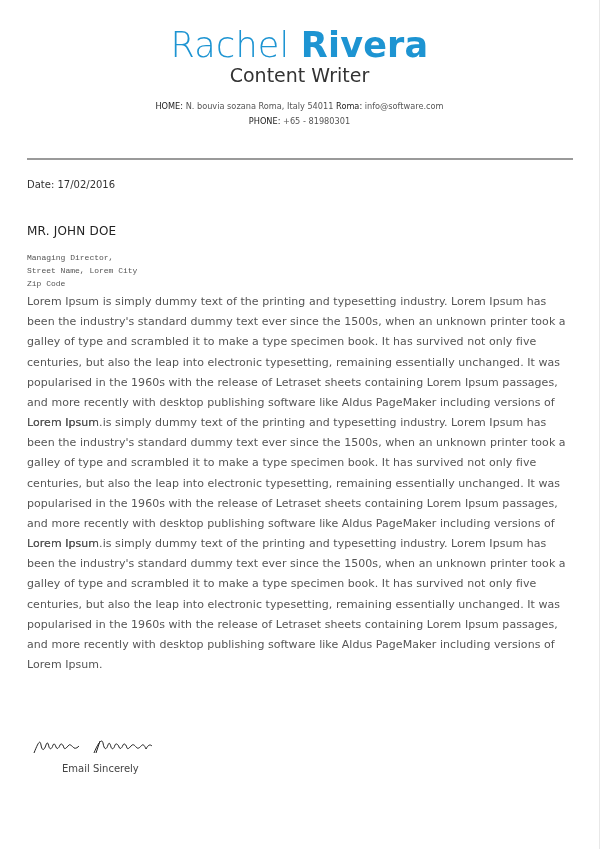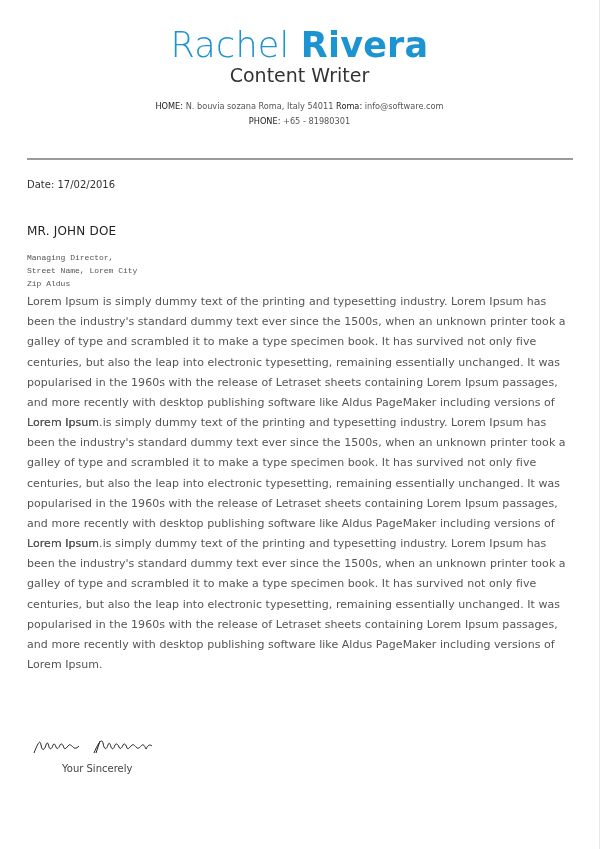--- a/index.html
+++ b/index.html
@@ -65,27 +65,27 @@
 </div>
 
 <div class="rule"></div>
 
 <div class="date">Date: 17/02/2016</div>
 
 <div class="recipient">
   <div class="rname">MR. JOHN DOE</div>
   <div class="rl">Managing Director,</div>
   <div class="rl">Street Name, Lorem City</div>
-  <div class="rl">Zip Aldus</div>
+  <div class="rl">Zip Code</div>
 </div>
 
 <div class="para p1">Lorem Ipsum is simply dummy text of the printing and typesetting industry. Lorem Ipsum has been the industry's standard dummy text ever since the 1500s, when an unknown printer took a galley of type and scrambled it to make a type specimen book. It has survived not only five centuries, but also the leap into electronic typesetting, remaining essentially unchanged. It was popularised in the 1960s with the release of Letraset sheets containing Lorem Ipsum passages, and more recently with desktop publishing software like Aldus PageMaker including versions of Lorem Ipsum.</div>
 <div class="para p2">Lorem Ipsum is simply dummy text of the printing and typesetting industry. Lorem Ipsum has been the industry's standard dummy text ever since the 1500s, when an unknown printer took a galley of type and scrambled it to make a type specimen book. It has survived not only five centuries, but also the leap into electronic typesetting, remaining essentially unchanged. It was popularised in the 1960s with the release of Letraset sheets containing Lorem Ipsum passages, and more recently with desktop publishing software like Aldus PageMaker including versions of Lorem Ipsum.</div>
 <div class="para p3">Lorem Ipsum is simply dummy text of the printing and typesetting industry. Lorem Ipsum has been the industry's standard dummy text ever since the 1500s, when an unknown printer took a galley of type and scrambled it to make a type specimen book. It has survived not only five centuries, but also the leap into electronic typesetting, remaining essentially unchanged. It was popularised in the 1960s with the release of Letraset sheets containing Lorem Ipsum passages, and more recently with desktop publishing software like Aldus PageMaker including versions of Lorem Ipsum.</div>
 
 <div class="sig">
   <svg width="135" height="26" viewBox="0 0 135 26">
     <path d="M2 20 C6 10, 8 6, 9 12 C10 18, 12 18, 14 12 C15 9, 16 9, 17 14 C18 17, 20 16, 21 12 C22 10, 23 11, 24 14 C25 17, 27 15, 28 12 C29 10, 31 11, 32 15 C33 17, 35 14, 37 12 C38 11, 40 13, 42 15 C44 16, 46 14, 47 13" fill="none" stroke="#222" stroke-width="1"></path>
     <path d="M62 20 C66 10, 70 5, 71 10 C72 16, 74 18, 76 12 C77 9, 78 10, 79 14 C80 17, 82 16, 83 12 C84 10, 86 11, 87 14 C88 17, 90 15, 91 12 C92 10, 94 11, 95 15 C96 17, 98 14, 100 12 C102 11, 103 13, 105 15 C107 16, 109 13, 110 12 C112 11, 113 14, 114 16 C116 12, 118 11, 120 13" fill="none" stroke="#222" stroke-width="1"></path>
     <path d="M68 8 L64 20" fill="none" stroke="#222" stroke-width="1"></path>
   </svg>
 </div>
-<div class="closing">Your Sincerely</div>
+<div class="closing">Email Sincerely</div>
 
 </body></html>

